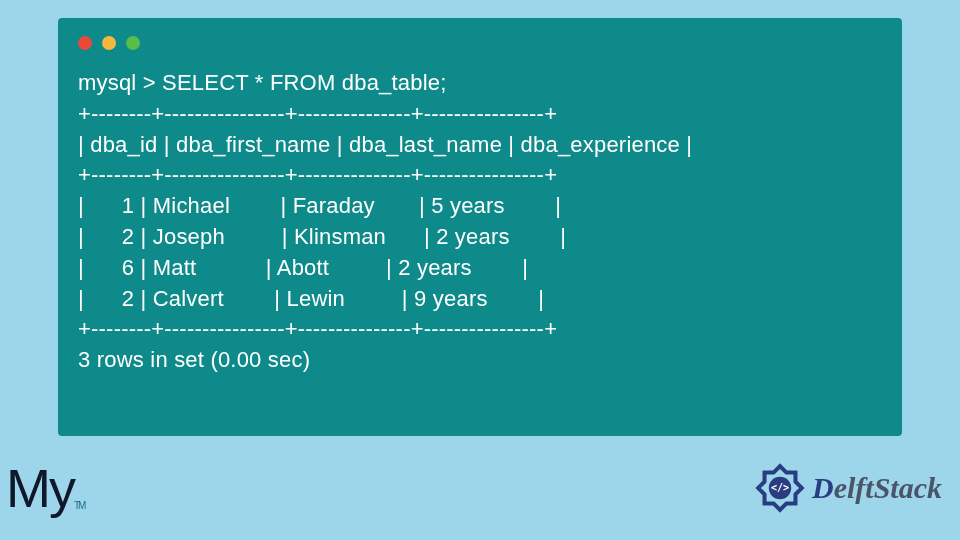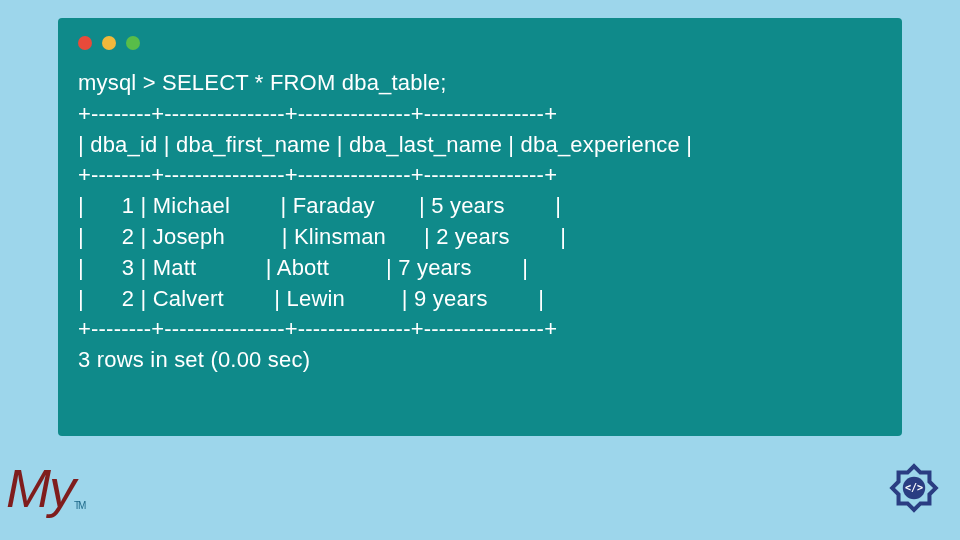--- a/index.html
+++ b/index.html
@@ -50,21 +50,21 @@
     }
     .mysql-logo {
       display: flex;
       align-items: baseline;
       font-family: Arial, Helvetica, sans-serif;
       font-weight: 400;
       font-size: 54px;
       letter-spacing: -2px;
       position: relative;
     }
-    .mysql-my { color: #7f1d1d; font-style: italic; }
+    .mysql-my { color: #0f172a; }
     .mysql-sql { color: #e28b1a; font-style: italic; }
     .mysql-tm { font-size: 10px; color: #1f6a8a; align-self: flex-end; padding-bottom: 8px; margin-left: 0; font-style: normal; }
     .delft-logo {
       display: flex;
       align-items: center;
       gap: 4px;
     }
     .delft-icon {
       width: 56px;
       height: 56px;
@@ -86,34 +86,35 @@
     <div class="dot red"></div>
     <div class="dot yellow"></div>
     <div class="dot green"></div>
   </div>
   <div class="terminal-content"><span>mysql &gt; SELECT * FROM dba_table;</span>
 <span>+--------+----------------+---------------+----------------+</span>
 <span>| dba_id | dba_first_name | dba_last_name | dba_experience |</span>
 <span>+--------+----------------+---------------+----------------+</span>
 <span>|      1 | Michael        | Faraday       | 5 years        |</span>
 <span>|      2 | Joseph         | Klinsman      | 2 years        |</span>
-<span>|      3 | Matt           | Abott         | 7 years        |</span>
+<span>|      6 | Matt           | Abott         | 2 years        |</span>
 <span>|      2 | Calvert        | Lewin         | 9 years        |</span>
 <span>+--------+----------------+---------------+----------------+</span>
 <span>3 rows in set (0.00 sec)</span></div>
 </div>
 
 <div class="footer">
   <div class="mysql-logo">
     <span class="mysql-my">My</span>
       <span class="mysql-tm">TM</span>
   </div>
   <div class="delft-logo">
     <svg class="delft-icon" viewBox="0 0 100 100">
       <g transform="translate(50,50)">
         <polygon points="0,-44 12.8,-31.2 31.2,-31.2 31.2,-12.8 44,0 31.2,12.8 31.2,31.2 12.8,31.2 0,44 -12.8,31.2 -31.2,31.2 -31.2,12.8 -44,0 -31.2,-12.8 -31.2,-31.2 -12.8,-31.2" fill="#2a3d82"></polygon>
         <polygon points="0,-34 10,-24 24,-24 24,-10 34,0 24,10 24,24 10,24 0,34 -10,24 -24,24 -24,10 -34,0 -24,-10 -24,-24 -10,-24" fill="#9dd6eb"></polygon>
         <circle r="20" fill="#2a3d82"></circle>
         <text x="0" y="6" text-anchor="middle" font-size="18" fill="#ffffff" font-family="monospace" font-weight="bold">&lt;/&gt;</text>
       </g>
     </svg>
+    <div class="delft-text"><span class="delft-d">D</span><span class="delft-rest">elftStack</span></div>
   </div>
 </div>
 
 </body></html>

